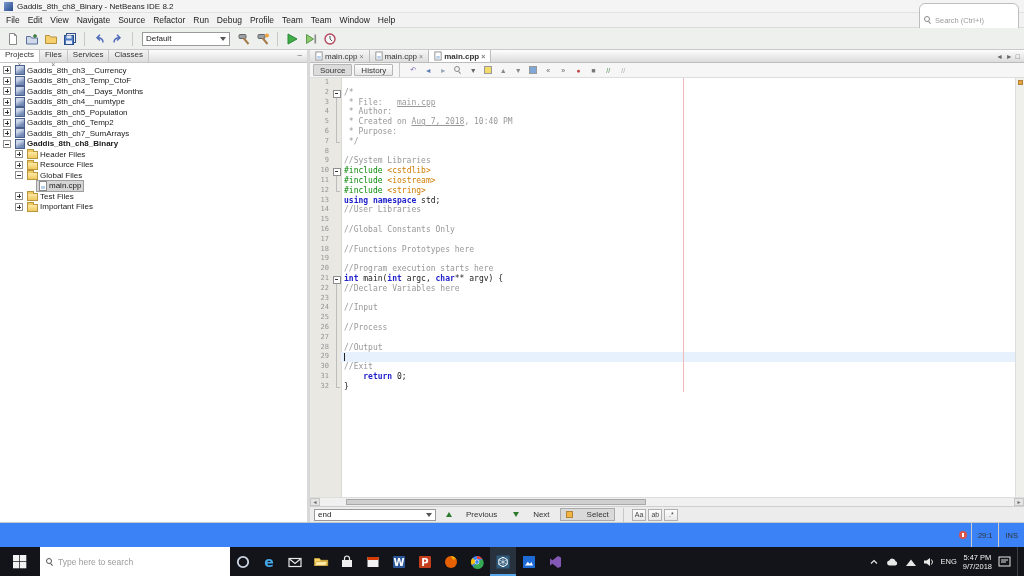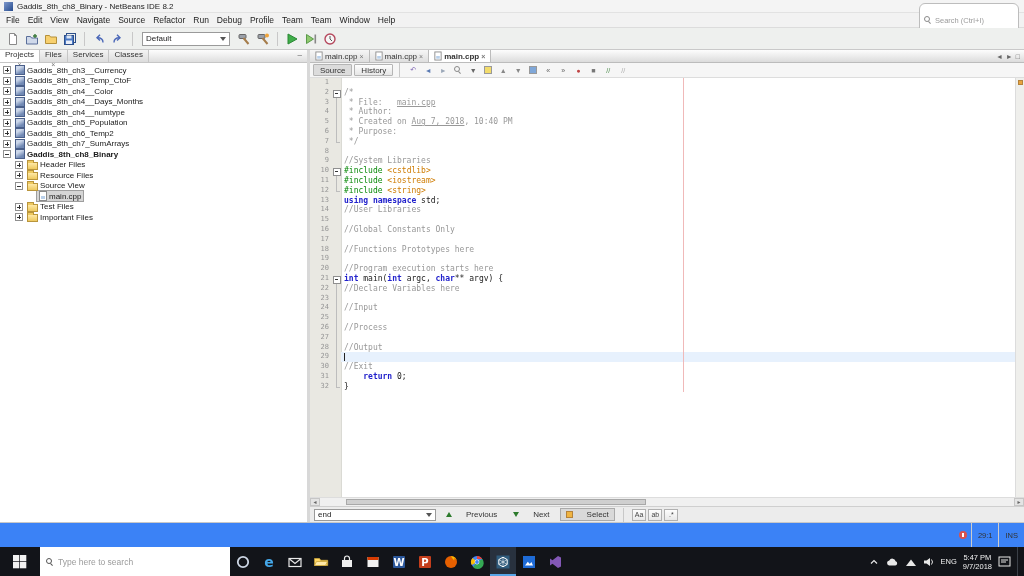--- a/index.html
+++ b/index.html
@@ -280,27 +280,20 @@
             <span class="t-exp plus"></span>
             <span class="sel-wrap">
               <span class="ti ti-project"></span>
               <span class="tree-label">Gaddis_8th_ch3_Temp_CtoF</span>
             </span>
           </div>
           <div class="tree-row" style="padding-left: 3px;">
             <span class="t-exp plus"></span>
             <span class="sel-wrap">
               <span class="ti ti-project"></span>
-              <span class="tree-label">Gaddis_8th_ch4__Color</span>
-            </span>
-          </div>
-          <div class="tree-row" style="padding-left: 3px;">
-            <span class="t-exp plus"></span>
-            <span class="sel-wrap">
-              <span class="ti ti-project"></span>
               <span class="tree-label">Gaddis_8th_ch4__Days_Months</span>
             </span>
           </div>
           <div class="tree-row" style="padding-left: 3px;">
             <span class="t-exp plus"></span>
             <span class="sel-wrap">
               <span class="ti ti-project"></span>
               <span class="tree-label">Gaddis_8th_ch4__numtype</span>
             </span>
           </div>
@@ -343,21 +336,21 @@
             <span class="t-exp plus"></span>
             <span class="sel-wrap">
               <span class="ti ti-folder"></span>
               <span class="tree-label">Resource Files</span>
             </span>
           </div>
           <div class="tree-row" style="padding-left: 15px;">
             <span class="t-exp"></span>
             <span class="sel-wrap">
               <span class="ti ti-folder"></span>
-              <span class="tree-label">Source View</span>
+              <span class="tree-label">Global Files</span>
             </span>
           </div>
           <div class="tree-row" style="padding-left: 27px;">
             <span class="t-exp hidden"></span>
             <span class="sel-wrap sel">
               <span class="ti ti-cpp"></span>
               <span class="tree-label">main.cpp</span>
             </span>
           </div>
           <div class="tree-row" style="padding-left: 15px;">

